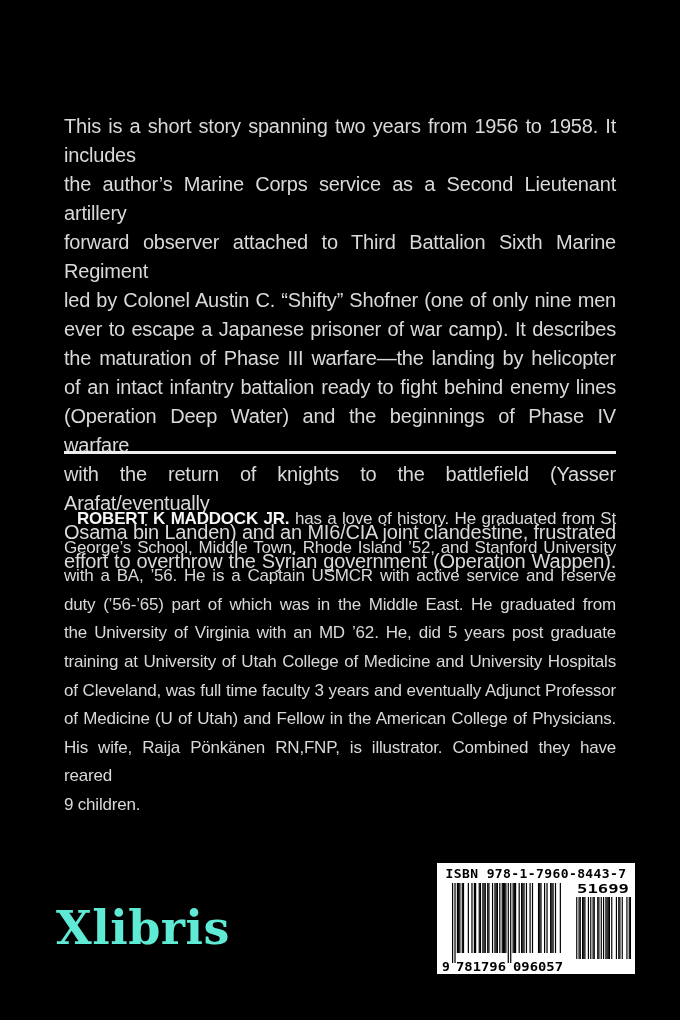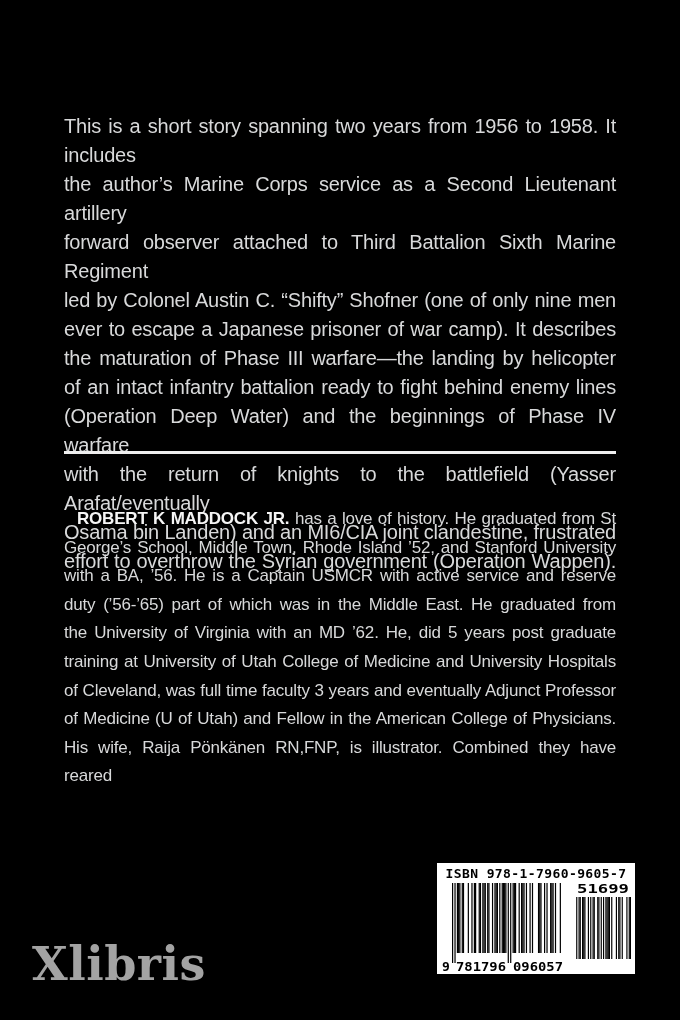--- a/index.html
+++ b/index.html
@@ -13,23 +13,23 @@
     text-align:justify;text-align-last:justify;
   }
   #synopsis{top:92px;line-height:29px;}
   #bio-wrap{position:absolute;left:64px;top:505px;width:552px;color:#d8d9da;
     font-size:17px;letter-spacing:-0.2px;line-height:28.6px;}
   #bio-main{text-align:justify;text-align-last:justify;}
   #bio-last{text-align:left;}
   #bio-wrap strong{color:#f5f5f5;font-weight:700;margin-left:13px;}
   #divider{position:absolute;left:64px;top:451px;width:552px;height:3px;background:#efefef;}
   #publisher-logo{
-    position:absolute;left:32px;top:901px;color:#a3a3a3;
+    position:absolute;left:56px;top:901px;color:#5eead4;
     font-family:"DejaVu Serif","Liberation Serif",serif;
-    font-weight:700;font-size:46px;letter-spacing:0.5px;margin-top:36px;
+    font-weight:700;font-size:46px;letter-spacing:0.5px;
   }
   #barcode-panel{
     position:absolute;left:437px;top:863px;width:198px;height:111px;
     background:#ffffff;
   }
   #isbn-label{
     position:absolute;top:3px;left:0;right:0;text-align:center;
     font-family:"DejaVu Sans Mono","Liberation Mono",monospace;
     font-weight:700;font-size:13px;letter-spacing:0.4px;color:#000;
     white-space:nowrap;
@@ -41,26 +41,27 @@
 <body>
 
 <div id="page">
 
   <p id="synopsis" class="jtext">This is a short story spanning two years from 1956 to 1958. It includes<br>the author’s Marine Corps service as a Second Lieutenant artillery<br>forward observer attached to Third Battalion Sixth Marine Regiment<br>led by Colonel Austin C. “Shifty” Shofner (one of only nine men<br>ever to escape a Japanese prisoner of war camp). It describes<br>the maturation of Phase III warfare—the landing by helicopter<br>of an intact infantry battalion ready to fight behind enemy lines<br>(Operation Deep Water) and the beginnings of Phase IV warfare<br>with the return of knights to the battlefield (Yasser Arafat/eventually<br>Osama bin Landen) and an MI6/CIA joint clandestine, frustrated<br>effort to overthrow the Syrian government (Operation Wappen).</p>
 
   <div id="divider"></div>
 
   <div id="bio-wrap">
     <p id="bio-main" style="margin:0"><strong>ROBERT K MADDOCK JR.</strong><span> has a love of history. He graduated from St<br>George’s School, Middle Town, Rhode Island ’52, and Stanford University<br>with a BA, ’56. He is a Captain USMCR with active service and reserve<br>duty (’56-’65) part of which was in the Middle East. He graduated from<br>the University of Virginia with an MD ’62. He, did 5 years post graduate<br>training at University of Utah College of Medicine and University Hospitals<br>of Cleveland, was full time faculty 3 years and eventually Adjunct Professor<br>of Medicine (U of Utah) and Fellow in the American College of Physicians.<br>His wife, Raija Pönkänen RN,FNP, is illustrator. Combined they have reared</span></p>
+    <p id="bio-last" style="margin:0">9 children.</p>
   </div>
 
   <div id="publisher-logo">Xlibris</div>
 
   <div id="barcode-panel">
-    <div id="isbn-label">ISBN 978-1-7960-9605-7</div>
+    <div id="isbn-label">ISBN 978-1-7960-8443-7</div>
     <svg id="ean13-svg" width="126" height="90" viewBox="0 0 126 90">
         <rect x="10.00" y="0" width="1.21" height="80" fill="#000000"></rect>
         <rect x="12.42" y="0" width="1.21" height="80" fill="#000000"></rect>
         <rect x="14.84" y="0" width="1.21" height="70" fill="#000000"></rect>
         <rect x="16.05" y="0" width="1.21" height="70" fill="#000000"></rect>
         <rect x="17.26" y="0" width="1.21" height="70" fill="#000000"></rect>
         <rect x="19.68" y="0" width="1.21" height="70" fill="#000000"></rect>
         <rect x="20.89" y="0" width="1.21" height="70" fill="#000000"></rect>
         <rect x="25.74" y="0" width="1.21" height="70" fill="#000000"></rect>
         <rect x="29.37" y="0" width="1.21" height="70" fill="#000000"></rect>

